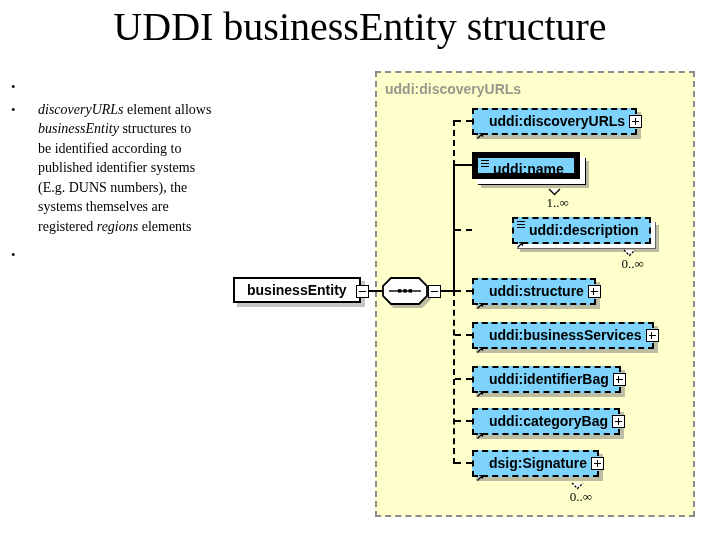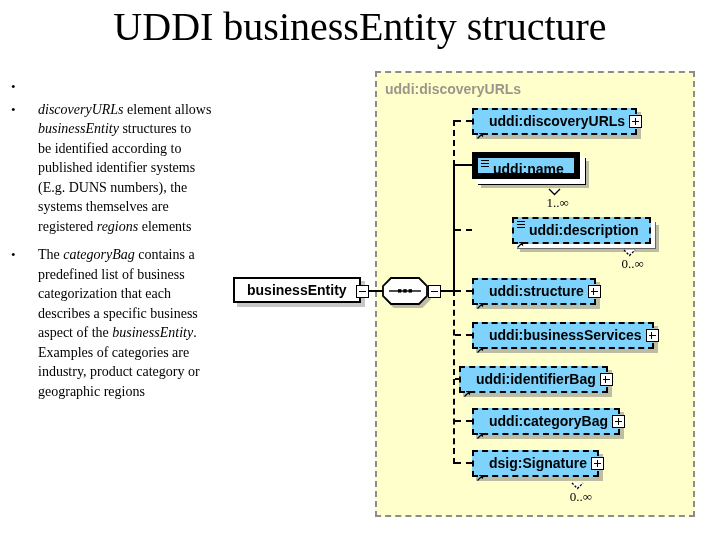--- a/index.html
+++ b/index.html
@@ -74,28 +74,20 @@
         <div class="btext"><i>discoveryURLs</i> element allows
 <i>businessEntity</i> structures to
 be identified according to
 published identifier systems
 (E.g. DUNS numbers), the
 systems themselves are
 registered  <i>regions</i> elements</div>
       </div>
       <div class="bullet">
         <span class="marker">•</span>
-        <div class="btext">The <i>categoryBag</i> contains a
-predefined list of business
-categorization  that each
-describes a specific business
-aspect of the <i>businessEntity</i>.
-Examples of categories are
-industry, product category or
-geographic regions</div>
       </div>
     </div>
 
   <div class="panel"></div>
   <div class="panel-label">uddi:discoveryURLs</div>
 
   <div class="rootnode">
     <span>businessEntity</span>
   </div>
   <div class="pm" style="left:356px;top:285px;"></div>
@@ -135,21 +127,21 @@
           </svg></span><span class="occurs">0..∞</span></div>
       <div class="hline dash" style="left: 455px; top: 290px; width: 17px;"></div>
       <div class="node opt" style="left: 472px; top: 278px;"><span>uddi:structure</span><span class="ne-arrow"><svg width="9" height="9" viewBox="0 0 9 9">
             <path d="M1.5 7.5 L6.5 2.5 M6.5 2.5 H3.2 M6.5 2.5 V5.8" stroke="#000" stroke-width="1.2" fill="none"></path>
           </svg></span><span class="pm plus"></span></div>
       <div class="hline dash" style="left: 455px; top: 334px; width: 17px;"></div>
       <div class="node opt" style="left: 472px; top: 322px;"><span>uddi:businessServices</span><span class="ne-arrow"><svg width="9" height="9" viewBox="0 0 9 9">
             <path d="M1.5 7.5 L6.5 2.5 M6.5 2.5 H3.2 M6.5 2.5 V5.8" stroke="#000" stroke-width="1.2" fill="none"></path>
           </svg></span><span class="pm plus"></span></div>
       <div class="hline dash" style="left: 455px; top: 378px; width: 17px;"></div>
-      <div class="node opt" style="left: 459px; top: 366px;"><span>uddi:identifierBag</span><span class="ne-arrow"><svg width="9" height="9" viewBox="0 0 9 9">
+      <div class="node opt" style="left: 472px; top: 366px;"><span>uddi:identifierBag</span><span class="ne-arrow"><svg width="9" height="9" viewBox="0 0 9 9">
             <path d="M1.5 7.5 L6.5 2.5 M6.5 2.5 H3.2 M6.5 2.5 V5.8" stroke="#000" stroke-width="1.2" fill="none"></path>
           </svg></span><span class="pm plus"></span></div>
       <div class="hline dash" style="left: 455px; top: 420px; width: 17px;"></div>
       <div class="node opt" style="left: 472px; top: 408px; text-align: right;"><span>uddi:categoryBag</span><span class="ne-arrow"><svg width="9" height="9" viewBox="0 0 9 9">
             <path d="M1.5 7.5 L6.5 2.5 M6.5 2.5 H3.2 M6.5 2.5 V5.8" stroke="#000" stroke-width="1.2" fill="none"></path>
           </svg></span><span class="pm plus"></span></div>
       <div class="hline dash" style="left: 455px; top: 462px; width: 17px;"></div>
       <div class="node opt" style="left: 472px; top: 450px; text-align: right;"><span>dsig:Signature</span><span class="ne-arrow"><svg width="9" height="9" viewBox="0 0 9 9">
             <path d="M1.5 7.5 L6.5 2.5 M6.5 2.5 H3.2 M6.5 2.5 V5.8" stroke="#000" stroke-width="1.2" fill="none"></path>
           </svg></span><span class="pm plus"></span><span class="chevron"><svg width="13" height="8" viewBox="0 0 13 8">

